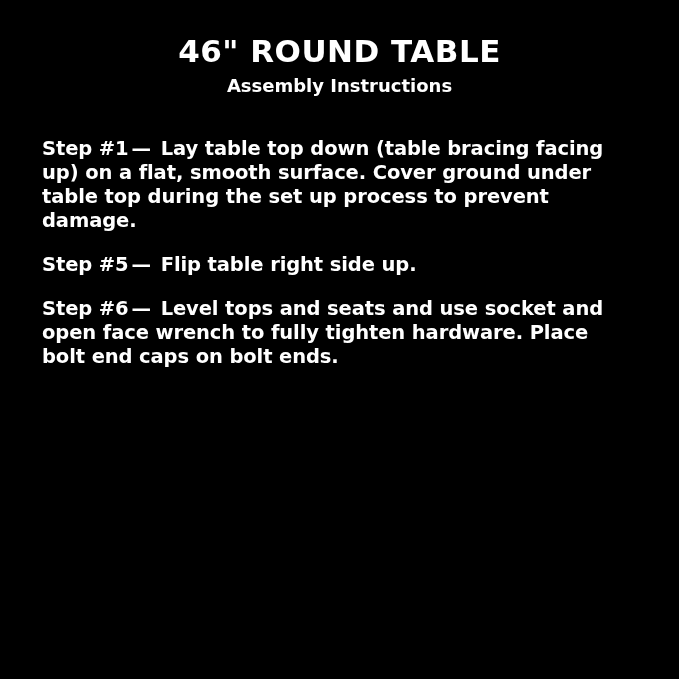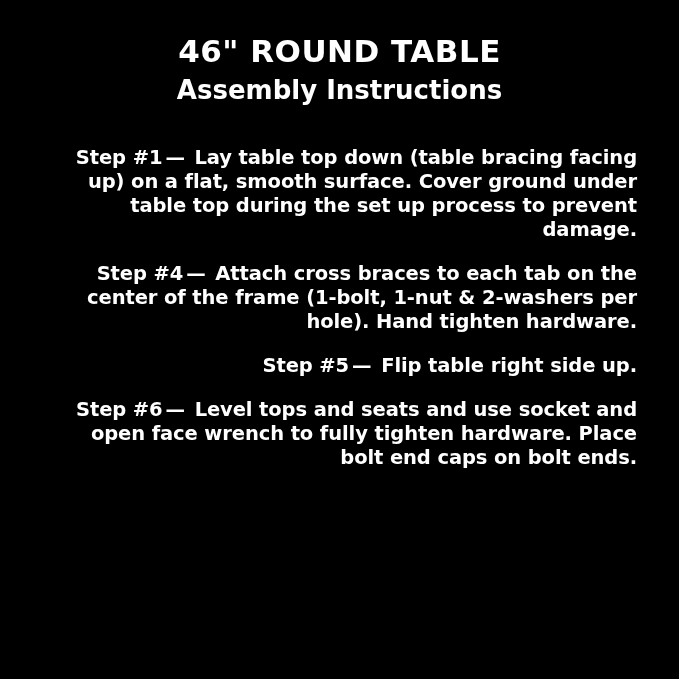--- a/index.html
+++ b/index.html
@@ -27,28 +27,27 @@
     margin-bottom: 14px;
   }
   .title {
     font-size: 31px;
     font-weight: 700;
     letter-spacing: 0.5px;
     line-height: 1.1;
     margin: 0 0 8px 0;
   }
   .subtitle {
-    font-size: 26px;
+    font-size: 18px;
     font-weight: 700;
     line-height: 1.1;
     margin: 0;
   }
   .steps {
     margin-top: 8px;
-    text-align: right;
   }
   .step {
     font-size: 19.5px;
     font-weight: 700;
     line-height: 1.23;
     margin-bottom: 20px;
     letter-spacing: -0.1px;
   }
   .step:last-child {
     margin-bottom: 15px;
@@ -71,23 +70,20 @@
   </div>
 
   <div class="steps">
 
     <p class="step">
       <span class="step-label">Step #1</span><span class="dash">—</span> <span>Lay table top down (table bracing facing up) on a flat, smooth surface. Cover ground under table top during the set up process to prevent damage.</span>
     </p>
 
 
 
-    <p class="step">
-      <span class="step-label">Step #4</span><span class="dash">—</span> <span>Attach cross braces to each tab on the center of the frame (1-bolt, 1-nut &amp; 2-washers per hole). Hand tighten hardware.</span>
-    </p>
 
     <p class="step">
       <span class="step-label">Step #5</span><span class="dash">—</span> <span>Flip table right side up.</span>
     </p>
 
     <p class="step">
       <span class="step-label">Step #6</span><span class="dash">—</span> <span>Level tops and seats and use socket and open face wrench to fully tighten hardware. Place bolt end caps on bolt ends.</span>
     </p>
 
   </div>

